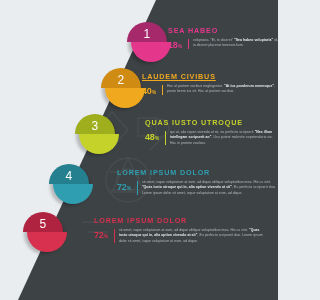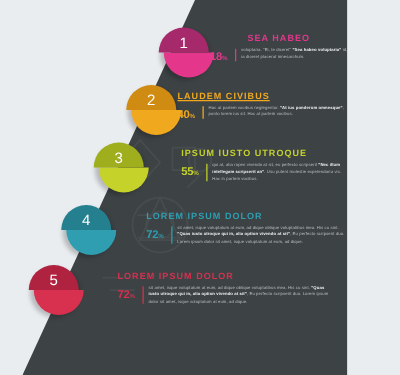--- a/index.html
+++ b/index.html
@@ -88,21 +88,21 @@
   </svg>
 
   <div class="row" style="top:18px;">
     <div class="marker" style="left:127px;top:4px;">
       <div class="shadow"></div>
       <div class="half-bot" style="background: rgb(228, 55, 140);"></div>
       <div class="half-top" style="background: rgb(166, 41, 107);"></div>
       <div class="num">1</div>
     </div>
     <div class="txt" style="left:168px;top:8px;">
-      <div class="title" style="color: rgb(228, 55, 140); text-align: center;">SEA HABEO</div>
+      <div class="title" style="color: rgb(228, 55, 140);">SEA HABEO</div>
       <div class="detail">
         <div class="pct" style="color: rgb(228, 55, 140);"><span>18</span><span class="sm">%</span></div>
         <div class="vbar" style="background: rgb(228, 55, 140);"></div>
         <div class="body"><span>voluptaria. "Ei, te diceret"</span> <b>"Sea habeo voluptaria"</b><span> id, ia diceret placerat mnesarchum.</span></div>
       </div>
     </div>
   </div>
 
   <div class="row" style="top:64px;">
     <div class="marker" style="left:101px;top:4px;">
@@ -122,23 +122,23 @@
   </div>
 
   <div class="row" style="top:110px;">
     <div class="marker" style="left:75px;top:4px;">
       <div class="shadow"></div>
       <div class="half-bot" style="background: rgb(196, 210, 42);"></div>
       <div class="half-top" style="background: rgb(159, 174, 29);"></div>
       <div class="num">3</div>
     </div>
     <div class="txt" style="left:145px;top:8px;">
-      <div class="title" style="color: rgb(196, 210, 42);">IPSUM IUSTO UTROQUE</div>
+      <div class="title" style="color: rgb(196, 210, 42);">QUAS IUSTO UTROQUE</div>
       <div class="detail">
-        <div class="pct" style="color: rgb(196, 210, 42);"><span>55</span><span class="sm">%</span></div>
+        <div class="pct" style="color: rgb(196, 210, 42);"><span>48</span><span class="sm">%</span></div>
         <div class="vbar" style="background: rgb(196, 210, 42);"></div>
         <div class="body"><span>qui at, alia ropen vivendo at sit, eu perfecto scripserit</span> <b>"Nec illum intellegam scripserit an"</b><span>. Usu putent molestie expetendaria vix. Hac in partem vocibus.</span></div>
       </div>
     </div>
   </div>
 
   <div class="row" style="top:160px;">
     <div class="marker" style="left:49px;top:4px;">
       <div class="shadow"></div>
       <div class="half-bot" style="background: rgb(46, 158, 176);"></div>

